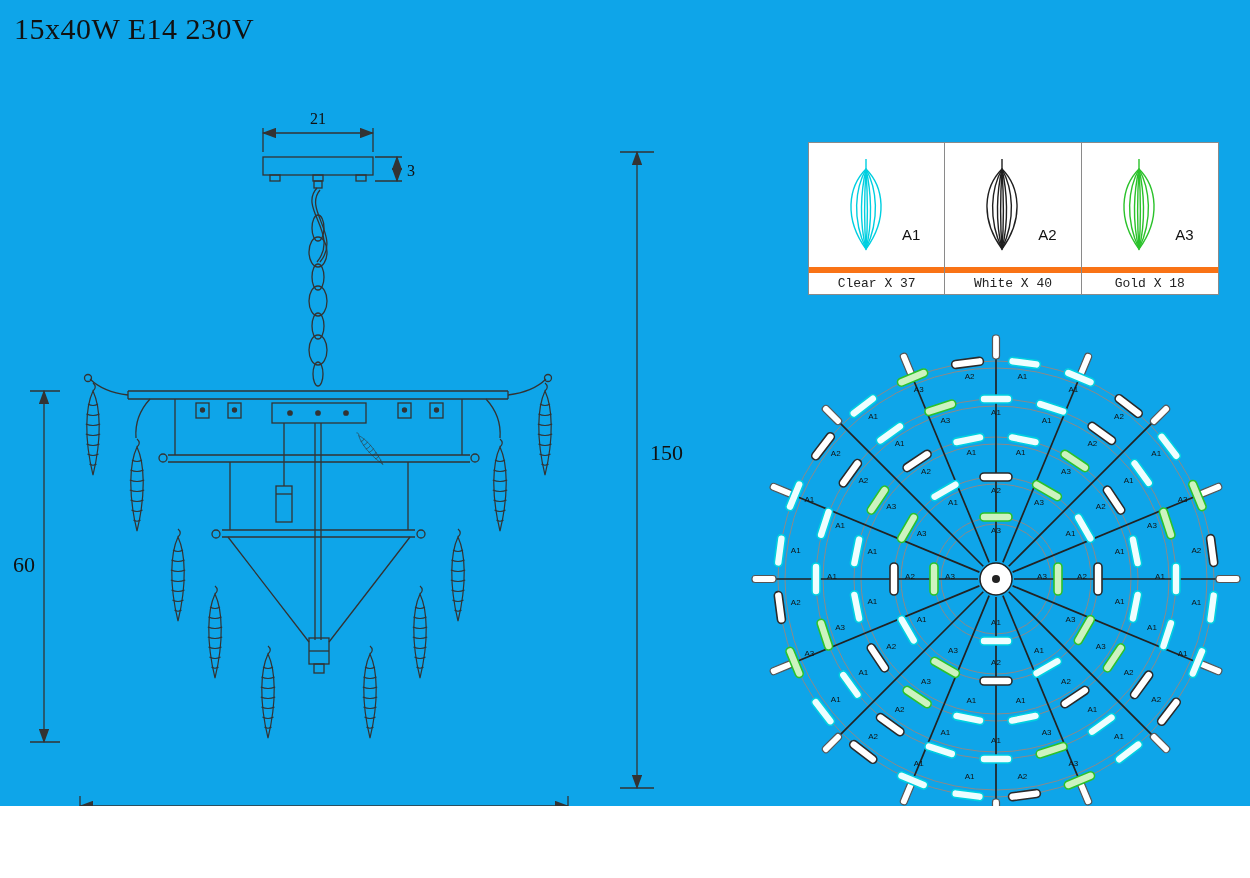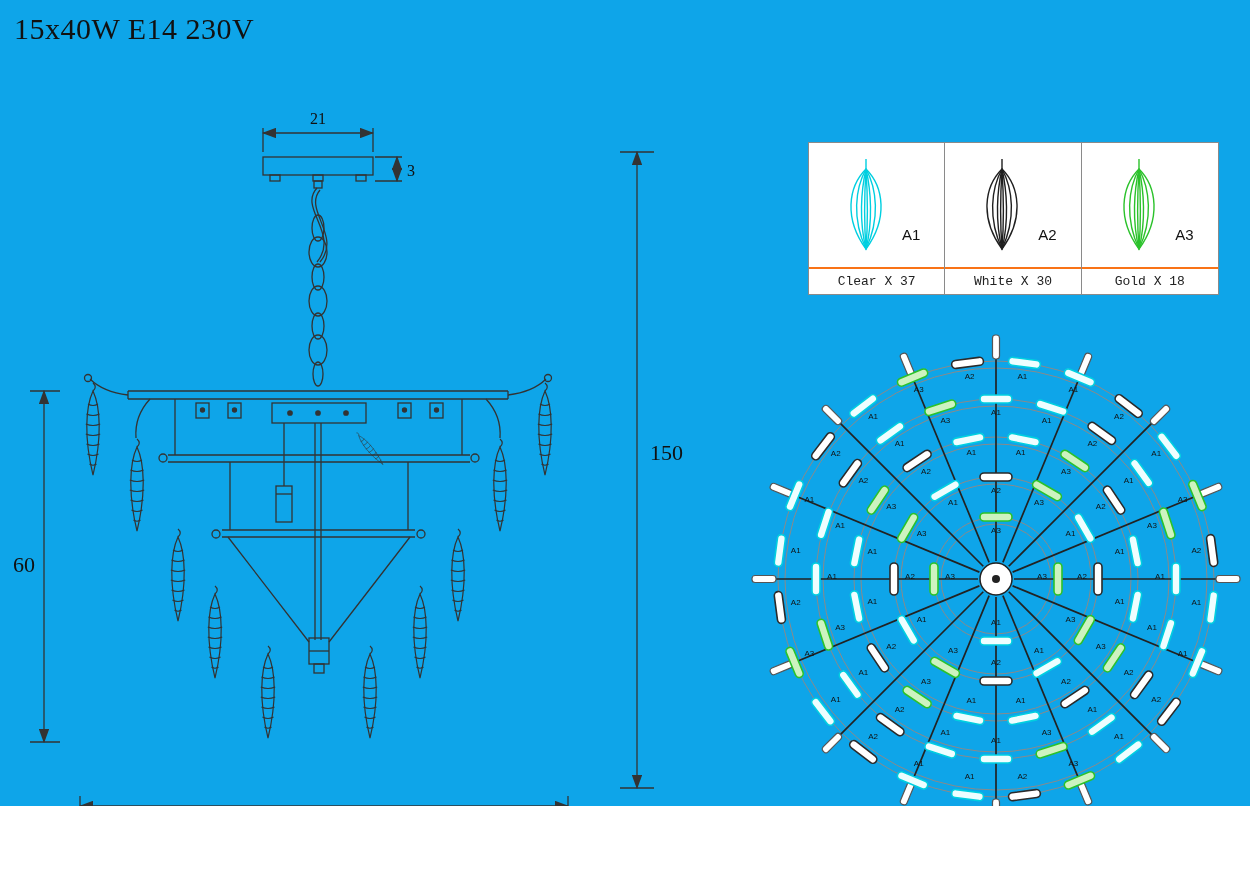--- a/index.html
+++ b/index.html
@@ -7,21 +7,21 @@
   #stage{position:relative;width:1250px;height:806px;background:#0ea5e9;overflow:hidden;
          font-family:"Liberation Sans",sans-serif}
   .title{position:absolute;left:14px;top:12px;font:400 30px "Liberation Serif",serif;
          color:#111;letter-spacing:.5px;white-space:nowrap}
   .legend{position:absolute;left:808px;top:142px;width:411px;height:153px;
           border:1px solid #8a8a8a;display:grid;grid-template-columns:1fr 1fr 1fr;background:#fff}
   .legend-cell{border-right:1px solid #8a8a8a;display:flex;flex-direction:column;min-width:0}
   .legend-cell:last-child{border-right:none}
   .legend-fig{flex:1;display:flex;align-items:center;justify-content:center;gap:3px;padding-top:3px}
   .leaf-code{font:15px "Liberation Sans",sans-serif;color:#111;align-self:flex-end;margin-bottom:24px}
-  .legend-caption{border-top:2px solid #f97316;height:27px;display:flex;align-items:center;
+  .legend-caption{border-top:6px solid #f97316;height:27px;display:flex;align-items:center;
                   justify-content:center;font:13px "Liberation Mono",monospace;color:#222;white-space:pre}
   svg text{stroke:none}
   .dimtext{font:22px "Liberation Serif",serif;fill:#111}
   .dimtext-sm{font:16px "Liberation Serif",serif;fill:#111}
   .tvring{fill:none;stroke:#8a8a8a;stroke-width:1}
   .tvspoke{stroke:#222;stroke-width:1.7}
   .tvlabel{font:8px "Liberation Sans",sans-serif;fill:#111;text-anchor:middle}
   .tvhub{fill:#fff;stroke:#222;stroke-width:1.5}
 </style>
 </head>
@@ -182,21 +182,21 @@
       </div>
       <div class="legend-caption">Clear X 37</div>
     </div>
     <div class="legend-cell">
       <div class="legend-fig">
         <svg width="66" height="106" viewBox="-3 -3 66 106">
           <use href="#leafshape" class="leaf-use" stroke="#1f1f1f"></use>
         </svg>
         <span class="leaf-code">A2</span>
       </div>
-      <div class="legend-caption">White X 30</div>
+      <div class="legend-caption">White X 40</div>
     </div>
     <div class="legend-cell">
       <div class="legend-fig">
         <svg width="66" height="106" viewBox="-3 -3 66 106">
           <use href="#leafshape" class="leaf-use" stroke="#2bc22b"></use>
         </svg>
         <span class="leaf-code">A3</span>
       </div>
       <div class="legend-caption">Gold X 18</div>
     </div>

